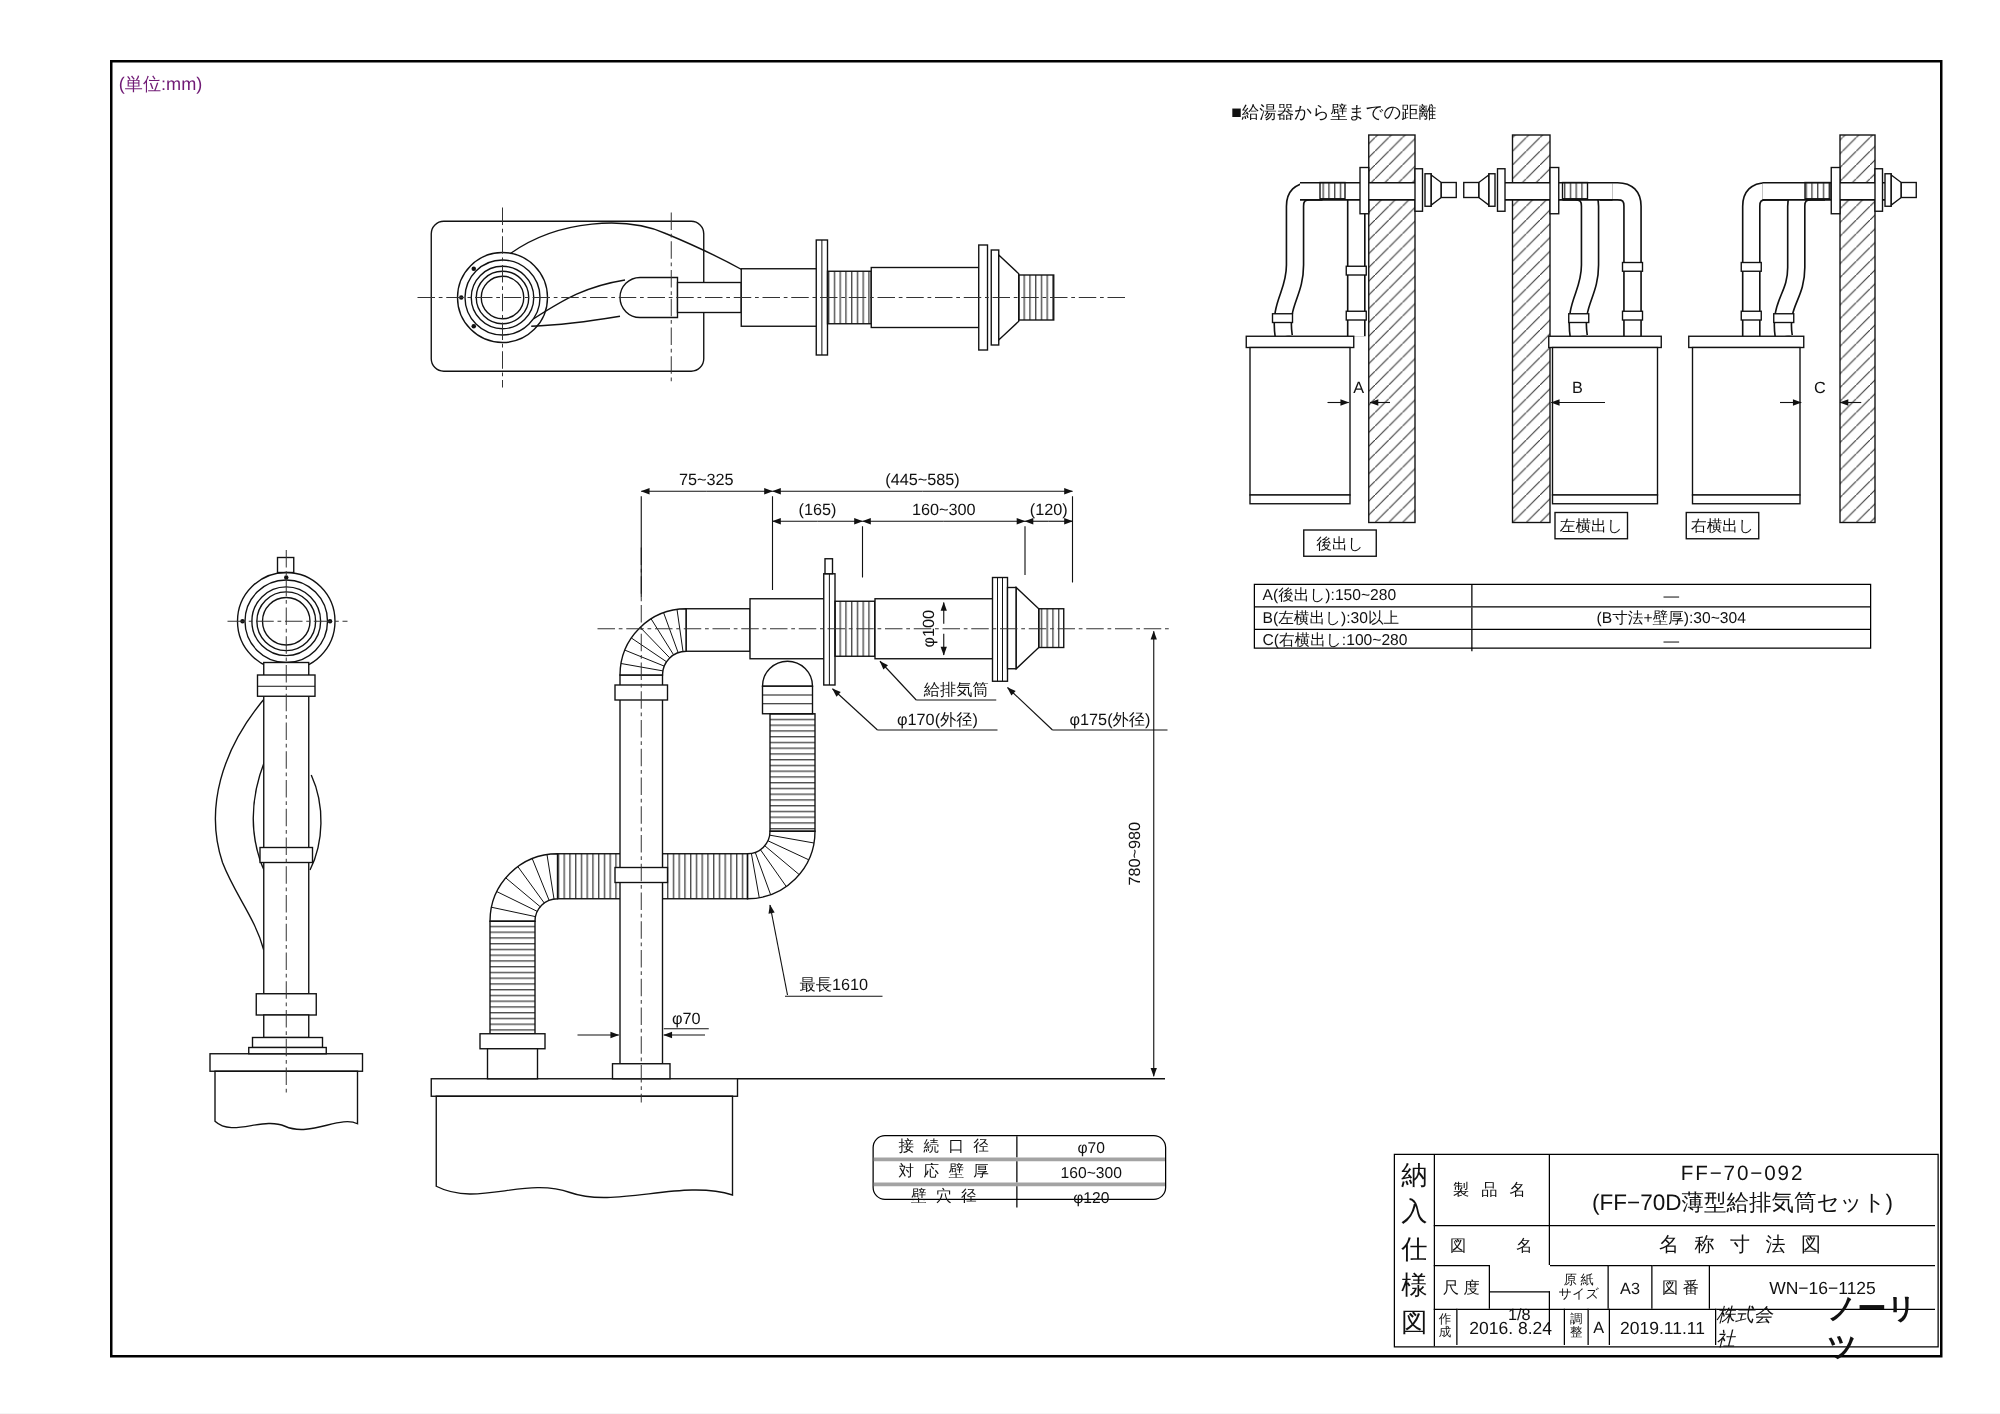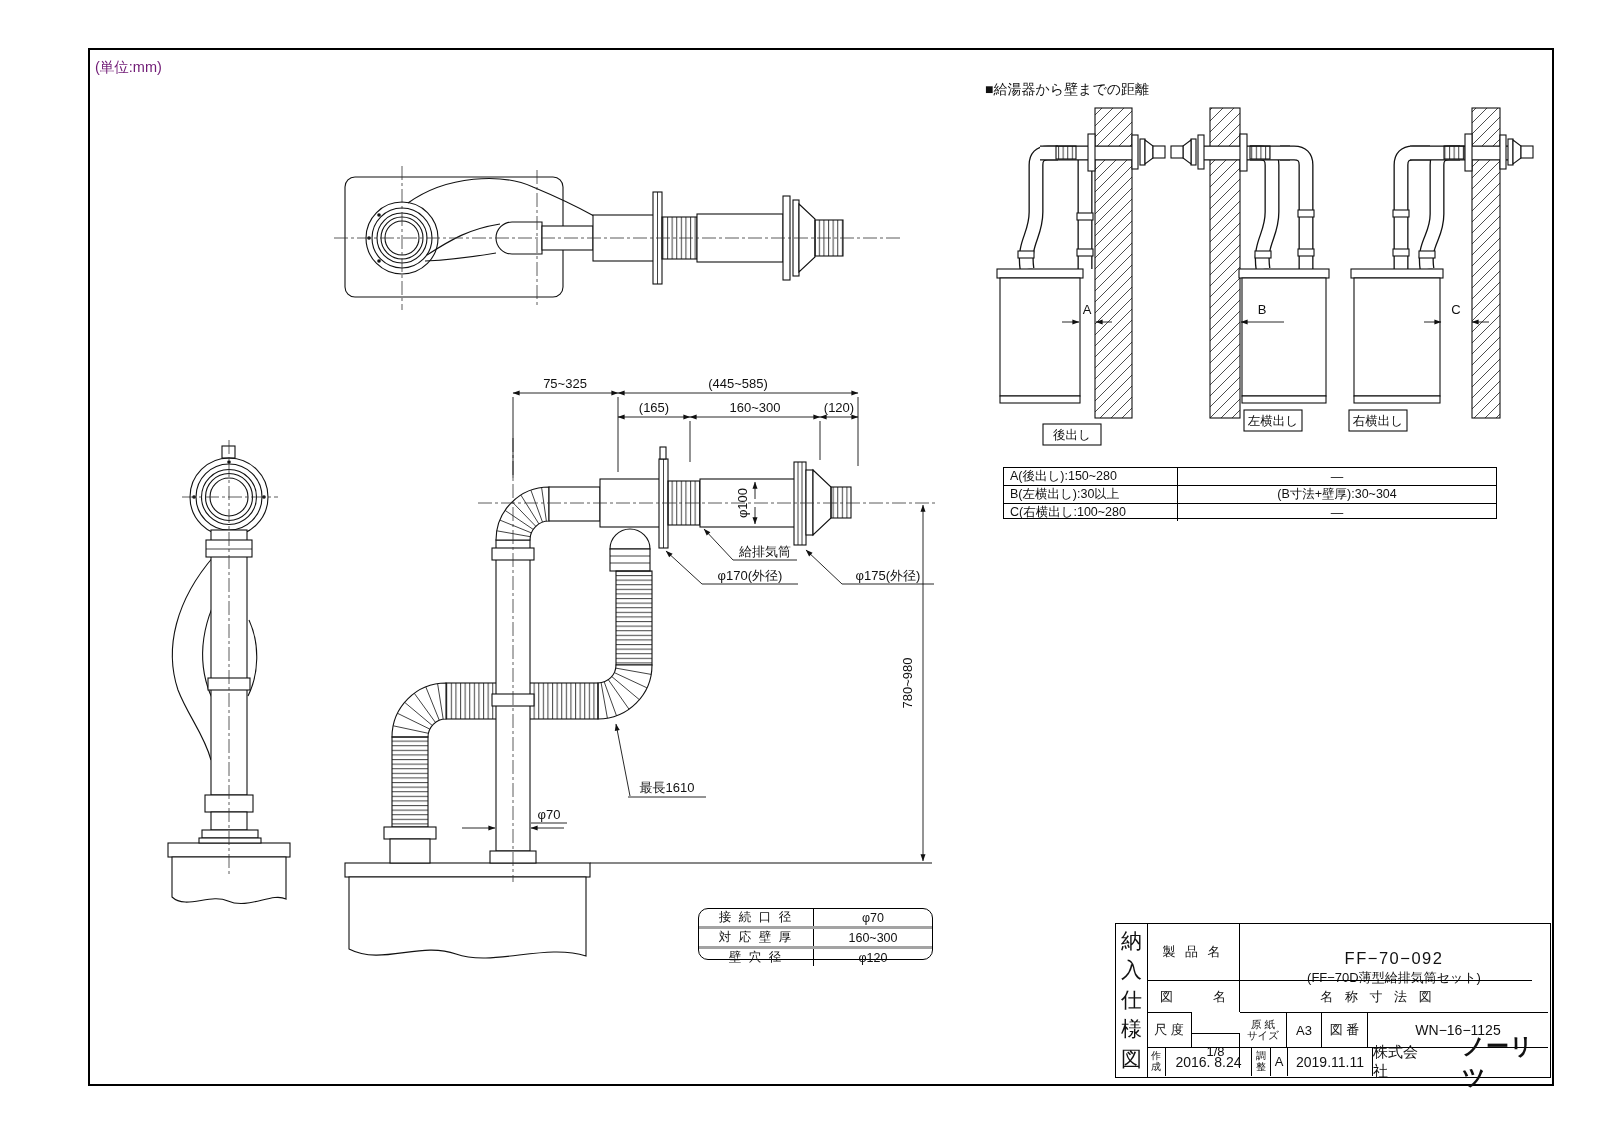--- a/index.html
+++ b/index.html
@@ -26,24 +26,24 @@
   .st-label{width:114px;border-right:1px solid #000;display:flex;align-items:center;justify-content:center;letter-spacing:2px;}
   .st-val{flex:1;display:flex;align-items:center;justify-content:center;}
   
   #tb{border:1.8px solid #000;background:#fff;font-size:13px;}
   #tb .cell{position:absolute;box-sizing:border-box;display:flex;align-items:center;justify-content:center;}
   .brt{border-top:1px solid #000;} .brr{border-right:1px solid #000;}
   .pre{white-space:pre-line;text-align:center;}
   #tb-side{left:0;top:0;width:31px;height:151px;border-right:1.4px solid #000;
            font-size:21px;line-height:29.4px;padding-top:2px;justify-content:center;display:flex;}
   .prod1{font-size:16.5px;letter-spacing:1.5px;}
-  .prod2{font-size:13px;margin-top:1px;}
+  .prod2{font-size:18px;margin-top:1px;}
   .figlbl{justify-content:space-between !important;padding:0 13px;}
   .small2{font-size:10.5px;line-height:11.5px;}
-  .co-pre{font-size:15px;margin-right:3px;}
+  .co-pre{font-size:15px;margin-right:3px;font-style:italic;}
   .co-logo{font-size:23px;font-weight:bold;letter-spacing:0.5px;margin-left:32px;}
 </style>
 </head>
 <body>
 
 <div id="sheet">
   <div id="border"></div>
 
   <svg width="1600" height="1131" viewBox="0 0 1600 1131">
     <defs>
@@ -373,30 +373,30 @@
   </div>
 
   <div id="tb" class="abs" style="left:1115px;top:923px;width:436px;height:155px;">
     <div id="tb-side" class="pre">納
 入
 仕
 様
 図</div>
 
     <div class="cell brr" style="left:31px;top:0;width:93px;height:56px;letter-spacing:3px;">製 品 名</div>
-    <div class="cell" style="left:124px;top:16px;width:308px;height:56px;flex-direction:column;">
+    <div class="cell" style="left:124px;top:0;width:308px;height:56px;flex-direction:column;">
       <div class="prod1">FF−70−092</div>
       <div class="prod2">(FF−70D薄型給排気筒セット)</div>
     </div>
 
     <div class="cell brt brr figlbl" style="left:31px;top:56px;width:93px;height:32px;">
       <span>図</span>
       <span>名</span>
     </div>
-    <div class="cell brt" style="left:108px;top:56px;width:308px;height:32px;font-size:13px;letter-spacing:4px;">名 称 寸 法 図</div>
+    <div class="cell brt" style="left:124px;top:56px;width:308px;height:32px;font-size:16px;letter-spacing:4px;">名 称 寸 法 図</div>
 
     <div class="cell brt brr" style="left:31px;top:88px;width:45px;height:35px;">尺 度</div>
     <div class="cell brt brr" style="left:76px;top:88px;width:48px;height:35px;margin-top:21px;">1/8</div>
     <div class="cell brt brr pre small2" style="left:124px;top:88px;width:47px;height:35px;">原 紙
 サイズ</div>
     <div class="cell brt brr" style="left:171px;top:88px;width:35px;height:35px;">A3</div>
     <div class="cell brt brr" style="left:206px;top:88px;width:46px;height:35px;">図 番</div>
     <div class="cell brt" style="left:252px;top:88px;width:180px;height:35px;font-size:14px;">WN−16−1125</div>
 
     <div class="cell brt brr pre" style="left:31px;top:123px;width:19px;height:28.5px;font-size:10px;line-height:10.5px;">作

